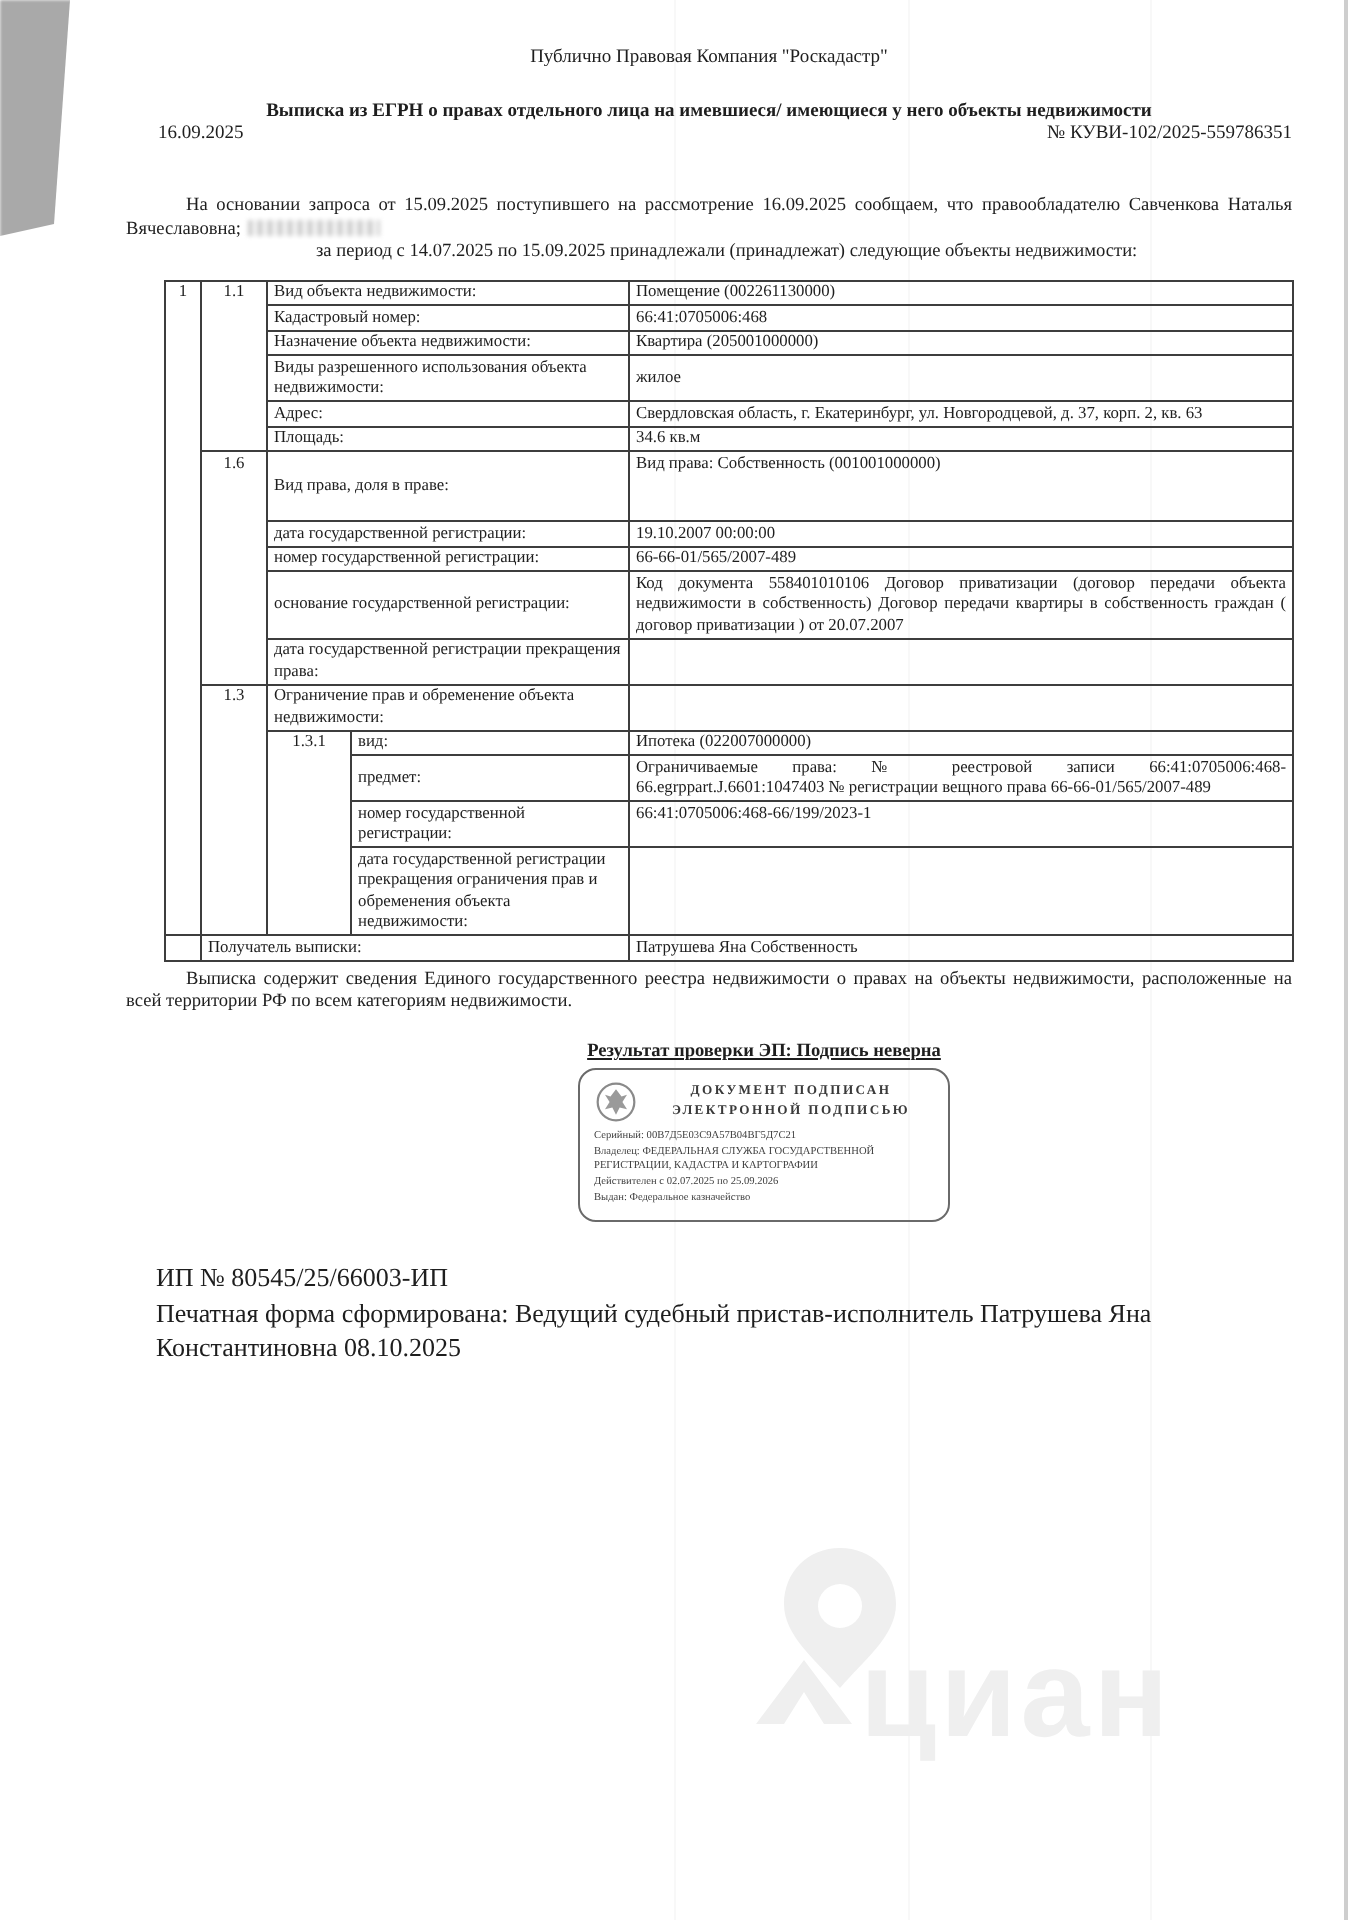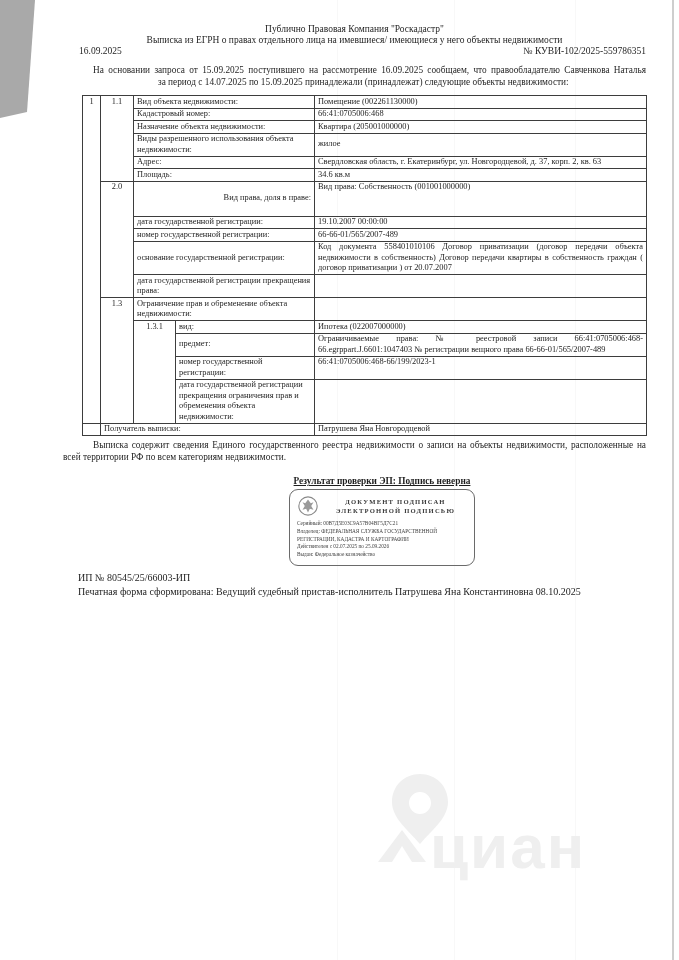--- a/index.html
+++ b/index.html
@@ -12,56 +12,56 @@
   .scan-corner { position:absolute; left:0; top:0; width:40px; height:122px;
     background:#a9a9a9; clip-path:polygon(0 0,35px 0,27px 112px,0 118px);
     filter:blur(0.7px); }
   .scan-right-line { position:absolute; top:0; right:5px; width:2px; height:960px;
     background:#c6c6c6; opacity:.85; }
   .scan-streak { position:absolute; top:0; width:1px; height:960px; background:rgba(120,120,120,0.05); }
 
   .content { position:relative; padding:24px 33px 0 63px; }
   .center { text-align:center; }
   .org-line { font-size:9.5px; }
-  .doc-title { font-size:9.5px; font-weight:normal; margin-top:1px; }
+  .doc-title { font-size:9.5px; font-weight:bold; margin-top:17px; }
   .meta-row { display:flex; justify-content:space-between; font-size:9.5px; margin-top:1px;gap:47px; }
   .meta-row .d { margin-left:16px; }
 
-  .intro { margin-top:9px; font-size:9.3px; line-height:1.25; }
+  .intro { margin-top:26px; font-size:9.3px; line-height:1.25; }
   .intro .l1 { text-indent:30px; text-align:justify; text-align-last:justify; }
   .intro .l2 { }
   .redacted { display:inline-block; width:66px; height:8px; vertical-align:middle; margin-left:4px;
     background:repeating-linear-gradient(90deg,#b9b9b9 0 2px,#ececec 2px 5px);
     filter:blur(1px); opacity:.75; }
   .intro .l3 { margin-left:95px; }
 
   table.egrn { border-collapse:collapse; margin-left:19px; margin-top:7px; width:564px;
     font-size:8.4px; line-height:1.25; table-layout:fixed; }
   table.egrn td { border:1px solid #3d3d3d; padding:0.5px 3px; vertical-align:top; overflow:hidden; }
   td.num { text-align:center; vertical-align:middle; }
   td.val-just { text-align:justify; }
-  tr.tall-row td.lbl { vertical-align:middle;text-align:right; }
+  tr.tall-row td.lbl { vertical-align:middle; }
   tr.tall-row { height:35px; }
   tr.h22 { height:22px; }
   tr.h40 { height:40px;padding-left:18px; }
 
   .after-note { margin-top:4px; font-size:9.3px; line-height:1.25; text-align:justify; text-indent:30px; }
 
   .sig-area { margin-left:146px; width:346px; text-align:center; margin-top:13px; }
   .verify-line { font-size:9.3px; text-decoration:underline;font-weight:bold; }
   .stamp { margin:3px auto 0; width:186px; height:77px; border:1.3px solid #6a6a6a;
     border-radius:9px; padding:5px 7px 3px; text-align:left; }
   .stamp-head { display:flex; align-items:center; gap:5px; }
   .stamp-title { flex:1; text-align:center; font-size:6.6px; font-weight:bold;
     letter-spacing:1.2px; line-height:1.5; color:#3a3a3a; filter:blur(0.2px); }
   .stamp-lines { margin-top:3px; font-size:5.3px; line-height:1.45; color:#3f3f3f;
     filter:blur(0.35px); }
   .emblem { width:22px; height:22px; flex:0 0 auto; }
 
-  .footer { margin-top:5px; font-size:10px; line-height:1.3; margin-left:15px; }
+  .footer { margin-top:20px; font-size:13px; line-height:1.3; margin-left:15px; }
   .footer .ip { margin-bottom:1px; }
 
   .watermark { position:absolute; left:368px; top:772px; pointer-events:none; }
 </style>
 </head>
 <body>
 
 <div class="page">
 
   <div class="scan-corner"></div>
@@ -84,20 +84,21 @@
 
     <div class="center org-line">Публично Правовая Компания "Роскадастр"</div>
     <div class="center doc-title">Выписка из ЕГРН о правах отдельного лица на имевшиеся/ имеющиеся у него объекты недвижимости</div>
     <div class="meta-row">
       <span class="d">16.09.2025</span>
       <span>№ КУВИ-102/2025-559786351</span>
     </div>
 
     <div class="intro">
       <div class="l1">На основании запроса от 15.09.2025 поступившего на рассмотрение 16.09.2025 сообщаем, что правообладателю Савченкова Наталья</div>
+      <div class="l2"><span>Вячеславовна;</span><span class="redacted"></span></div>
       <div class="l3">за период с 14.07.2025 по 15.09.2025 принадлежали (принадлежат) следующие объекты недвижимости:</div>
     </div>
 
     <table class="egrn">
       <colgroup>
         <col style="width:18px">
           <col style="width:33px">
           <col style="width:42px">
           <col style="width:139px">
           <col style="width:332px">
@@ -123,21 +124,21 @@
       </tr>
       <tr>
         <td colspan="2" class="lbl">Адрес:</td>
         <td>Свердловская область, г. Екатеринбург, ул. Новгородцевой, д. 37, корп. 2, кв. 63</td>
       </tr>
       <tr>
         <td colspan="2" class="lbl">Площадь:</td>
         <td>34.6 кв.м</td>
       </tr>
       <tr class="tall-row">
-        <td class="num" rowspan="5">2.0</td>
+        <td class="num" rowspan="5">1.6</td>
         <td colspan="2" class="lbl">Вид права, доля в праве:</td>
         <td>Вид права: Собственность (001001000000)</td>
       </tr>
       <tr>
         <td colspan="2" class="lbl">дата государственной регистрации:</td>
         <td>19.10.2007 00:00:00</td>
       </tr>
       <tr>
         <td colspan="2" class="lbl">номер государственной регистрации:</td>
         <td>66-66-01/565/2007-489</td>
@@ -168,26 +169,26 @@
         <td class="lbl">номер государственной регистрации:</td>
         <td>66:41:0705006:468-66/199/2023-1</td>
       </tr>
       <tr class="h40">
         <td class="lbl">дата государственной регистрации прекращения ограничения прав и обременения объекта недвижимости:</td>
         <td></td>
       </tr>
       <tr>
         <td></td>
         <td colspan="3" class="lbl">Получатель выписки:</td>
-        <td>Патрушева Яна Новгородцевой</td>
+        <td>Патрушева Яна Собственность</td>
       </tr>
     </tbody>
       </table>
 
-    <div class="after-note">Выписка содержит сведения Единого государственного реестра недвижимости о записи на объекты недвижимости, расположенные на всей территории РФ по всем категориям недвижимости.</div>
+    <div class="after-note">Выписка содержит сведения Единого государственного реестра недвижимости о правах на объекты недвижимости, расположенные на всей территории РФ по всем категориям недвижимости.</div>
 
     <div class="sig-area">
       <div class="verify-line">Результат проверки ЭП: Подпись неверна</div>
       <div class="stamp">
         <div class="stamp-head">
           <svg class="emblem" viewBox="0 0 24 24">
             <circle cx="12" cy="12" r="10" fill="none" stroke="#8a8a8a" stroke-width="1.2"></circle>
             <path d="M12 5 L15 9 L18 8 L15.5 12 L18 16 L14 15 L12 19 L10 15 L6 16 L8.5 12 L6 8 L9 9 Z" fill="#9a9a9a"></path>
           </svg>
           <div class="stamp-title">

